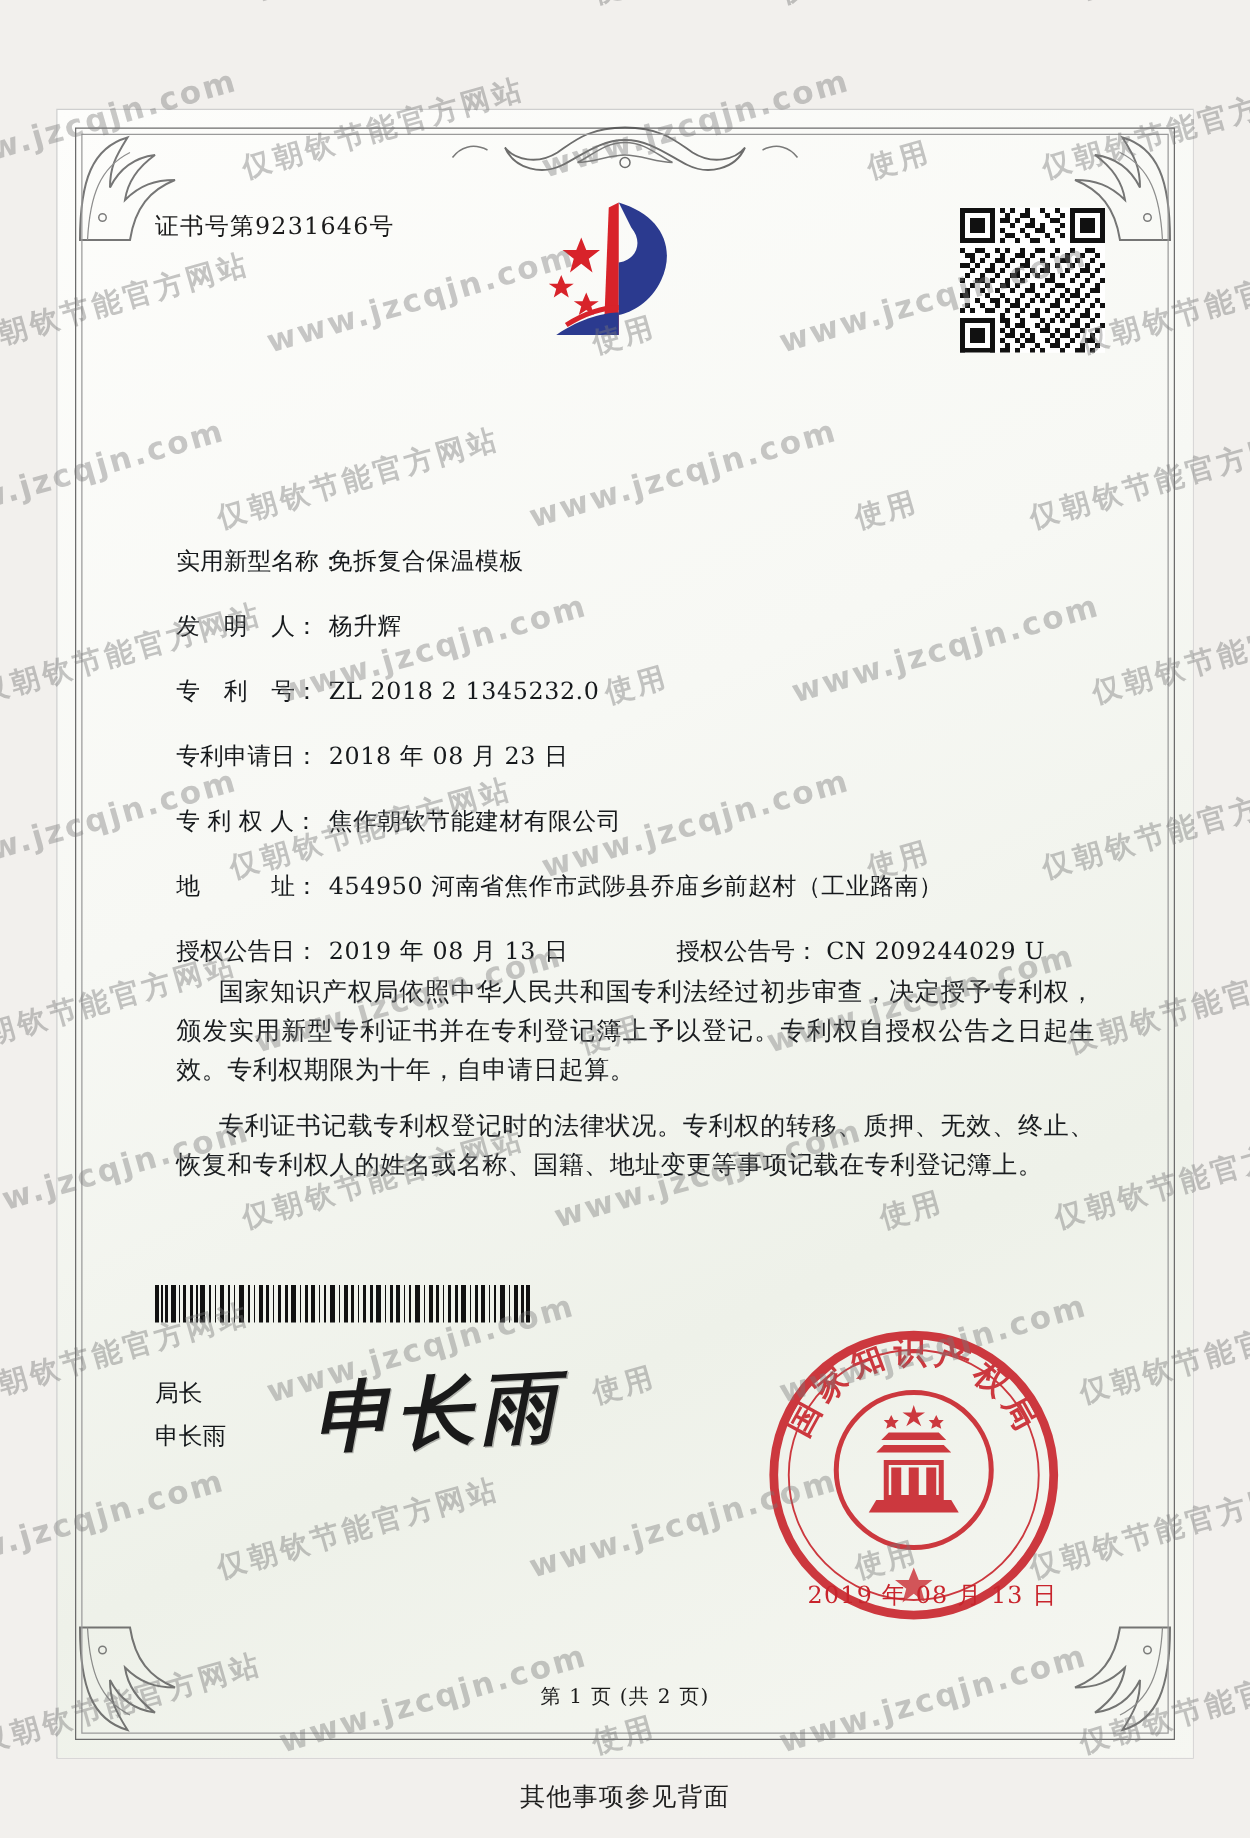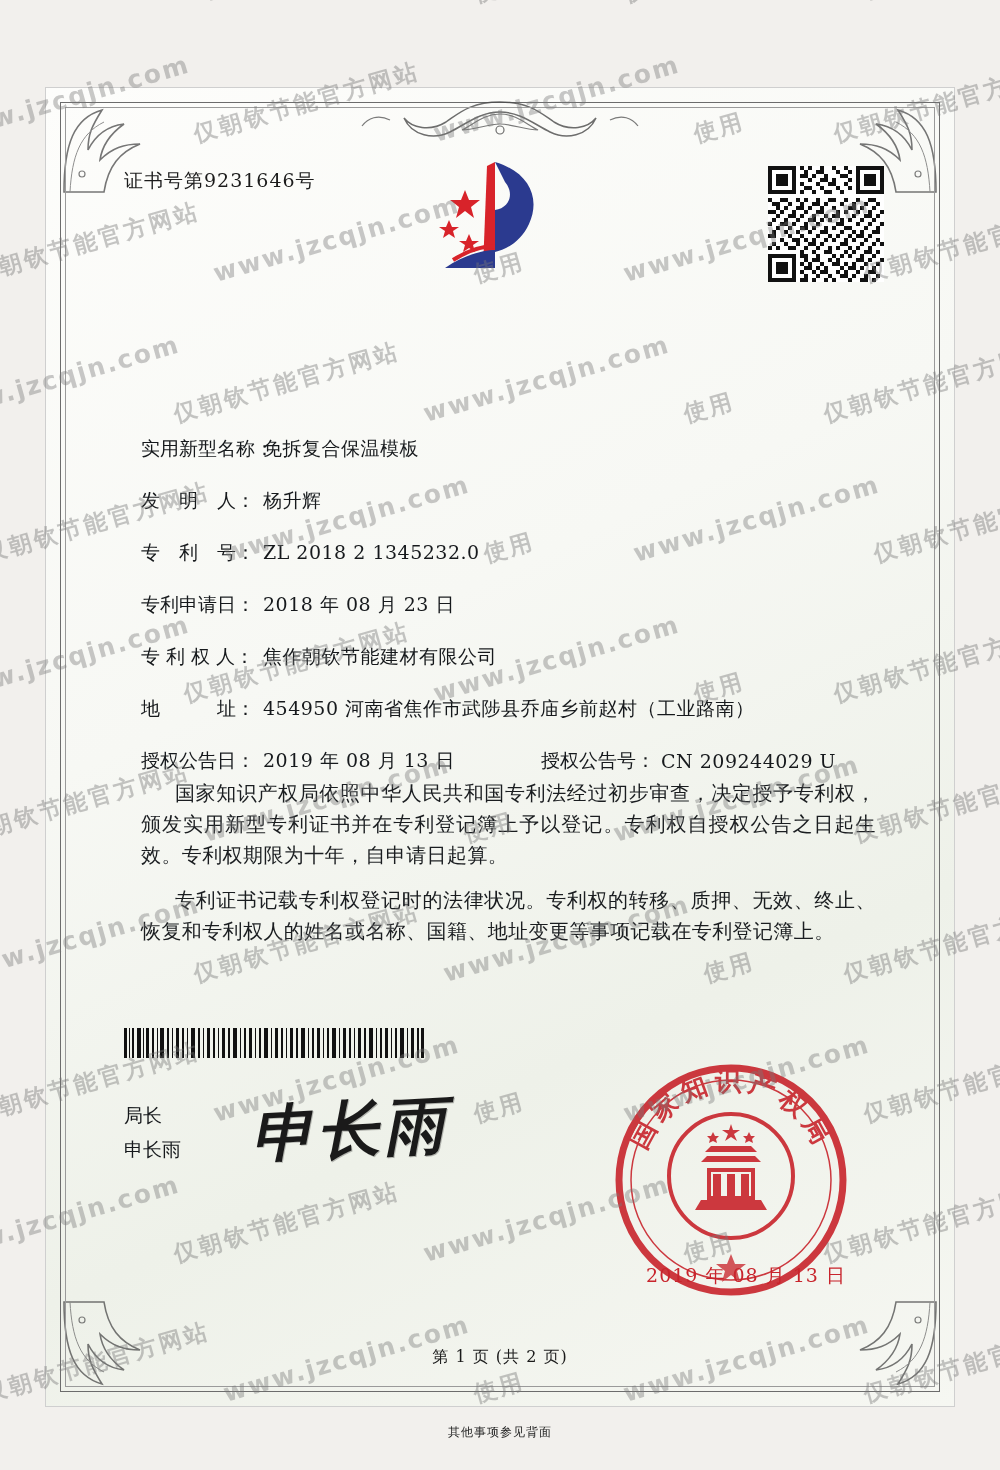--- a/index.html
+++ b/index.html
@@ -116,21 +116,21 @@
   }
 
   .page-no{
     position:absolute;left:0;right:0;bottom:38px;text-align:center;
     font-family:"DejaVu Serif","Liberation Serif",serif;
     font-size:16px;color:#1a1a1a;letter-spacing:1px;
   }
   .footer-note{
     position:absolute;left:0;right:0;top:1424px;text-align:center;
     font-family:"DejaVu Serif","Liberation Serif",serif;
-    font-size:12px;color:#1f1f1f;letter-spacing:1px;
+    font-size:20px;color:#1f1f1f;letter-spacing:1px;
   }
 
   
   #watermarks{
     position:absolute;left:0;top:0;width:1000px;height:1470px;
     pointer-events:none;overflow:hidden;
   }
   .wm{
     position:absolute;white-space:nowrap;
     font-family:"DejaVu Sans","Liberation Sans",sans-serif;

